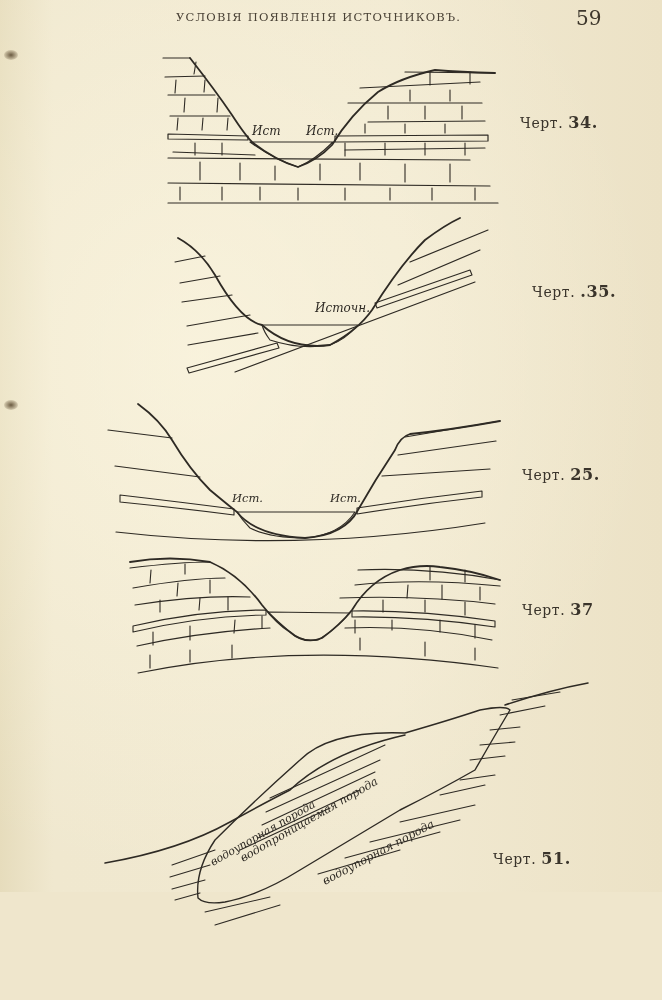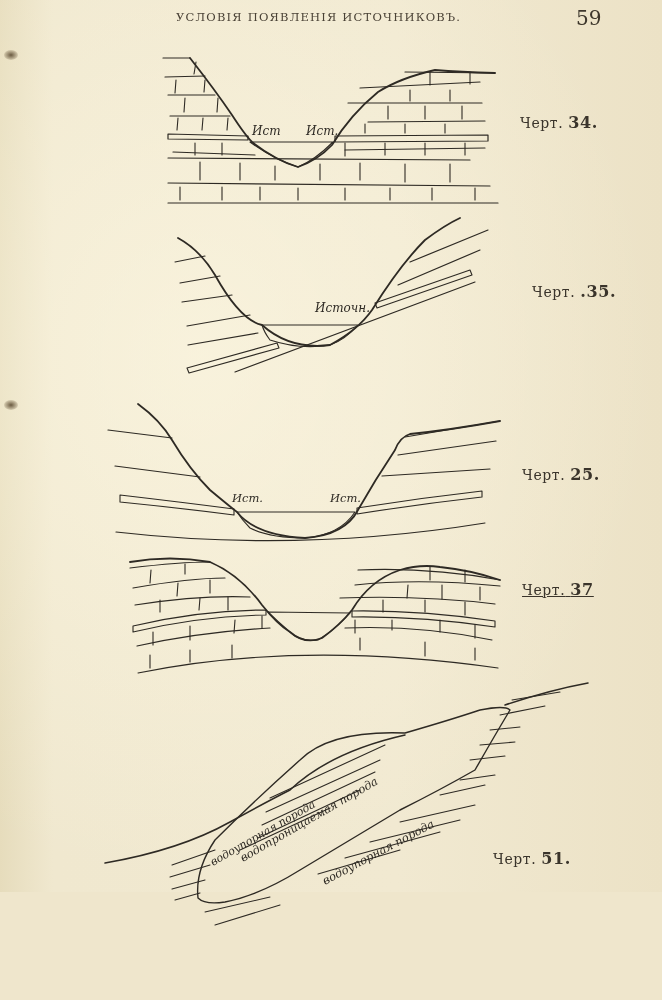--- a/index.html
+++ b/index.html
@@ -262,21 +262,21 @@
     <span class="num">34.</span>
   </div>
   <div class="caption" style="left:520px; top:282px;margin-left:12px;">
     <span>Черт.</span>
     <span class="num">.35.</span>
   </div>
   <div class="caption" style="left:522px; top:465px;">
     <span>Черт.</span>
     <span class="num">25.</span>
   </div>
-  <div class="caption" style="left:522px; top:580px;text-decoration:underline;">
+  <div class="caption" style="left:522px; top:600px;">
     <span>Черт.</span>
     <span class="num">37</span>
   </div>
   <div class="caption" style="left:493px; top:849px;">
     <span>Черт.</span>
     <span class="num">51.</span>
   </div>
 
 </div>
 

